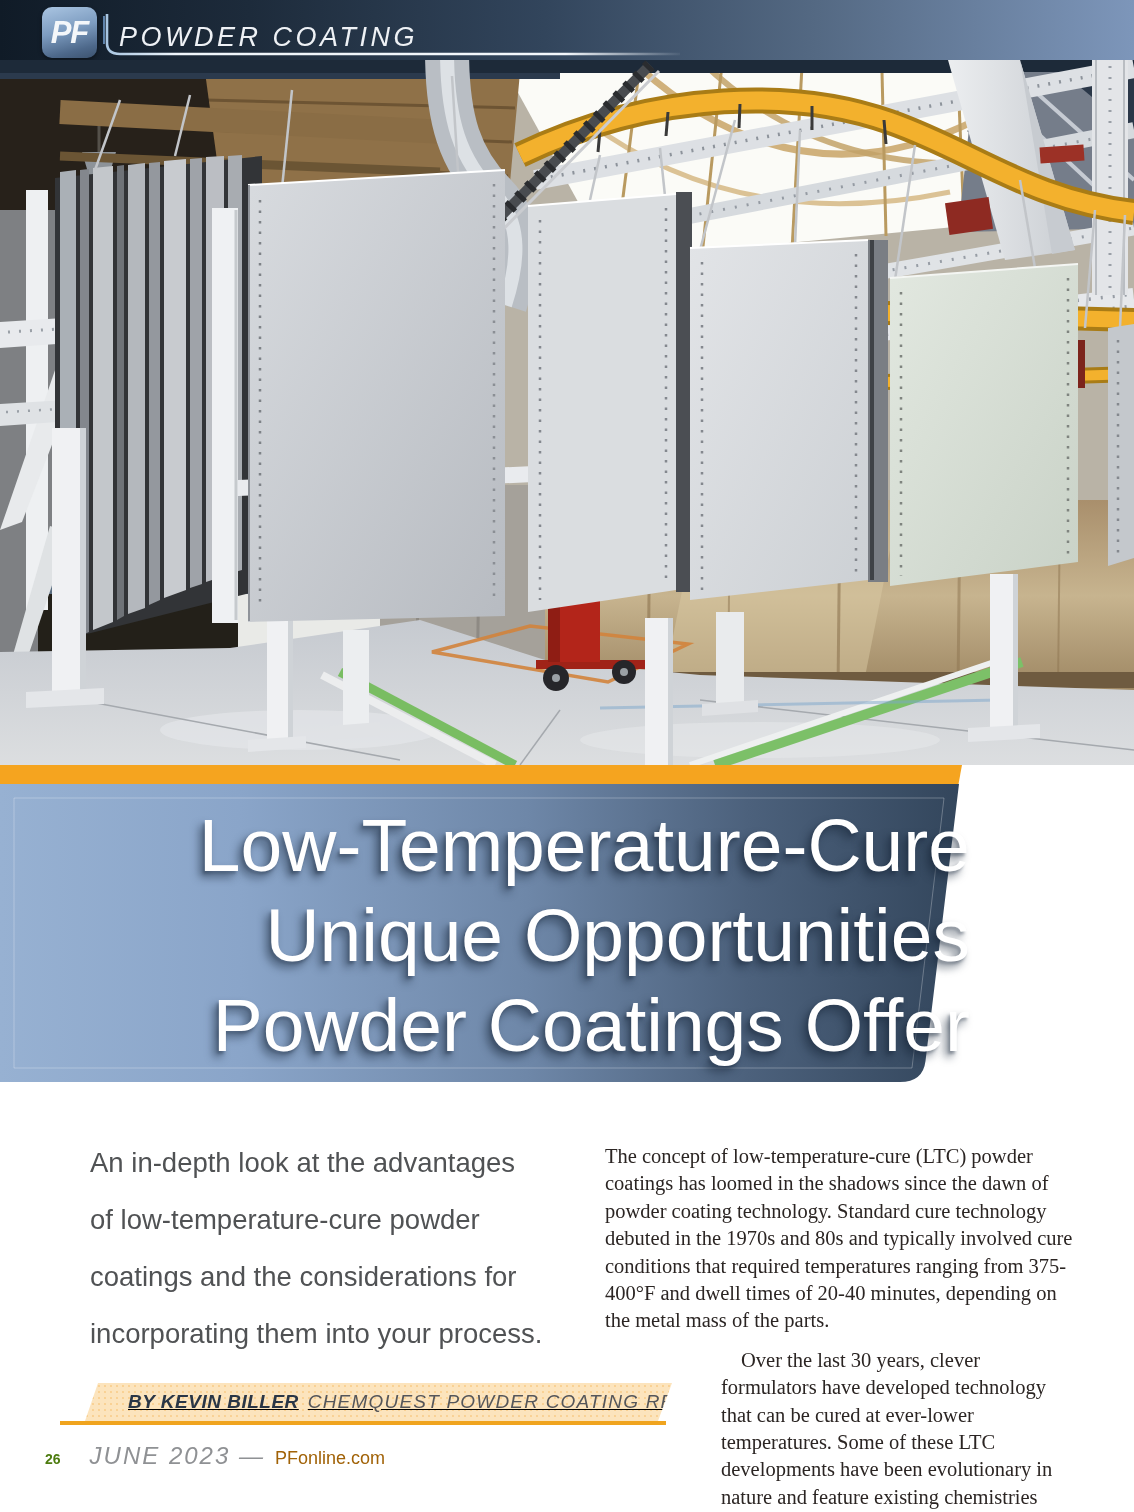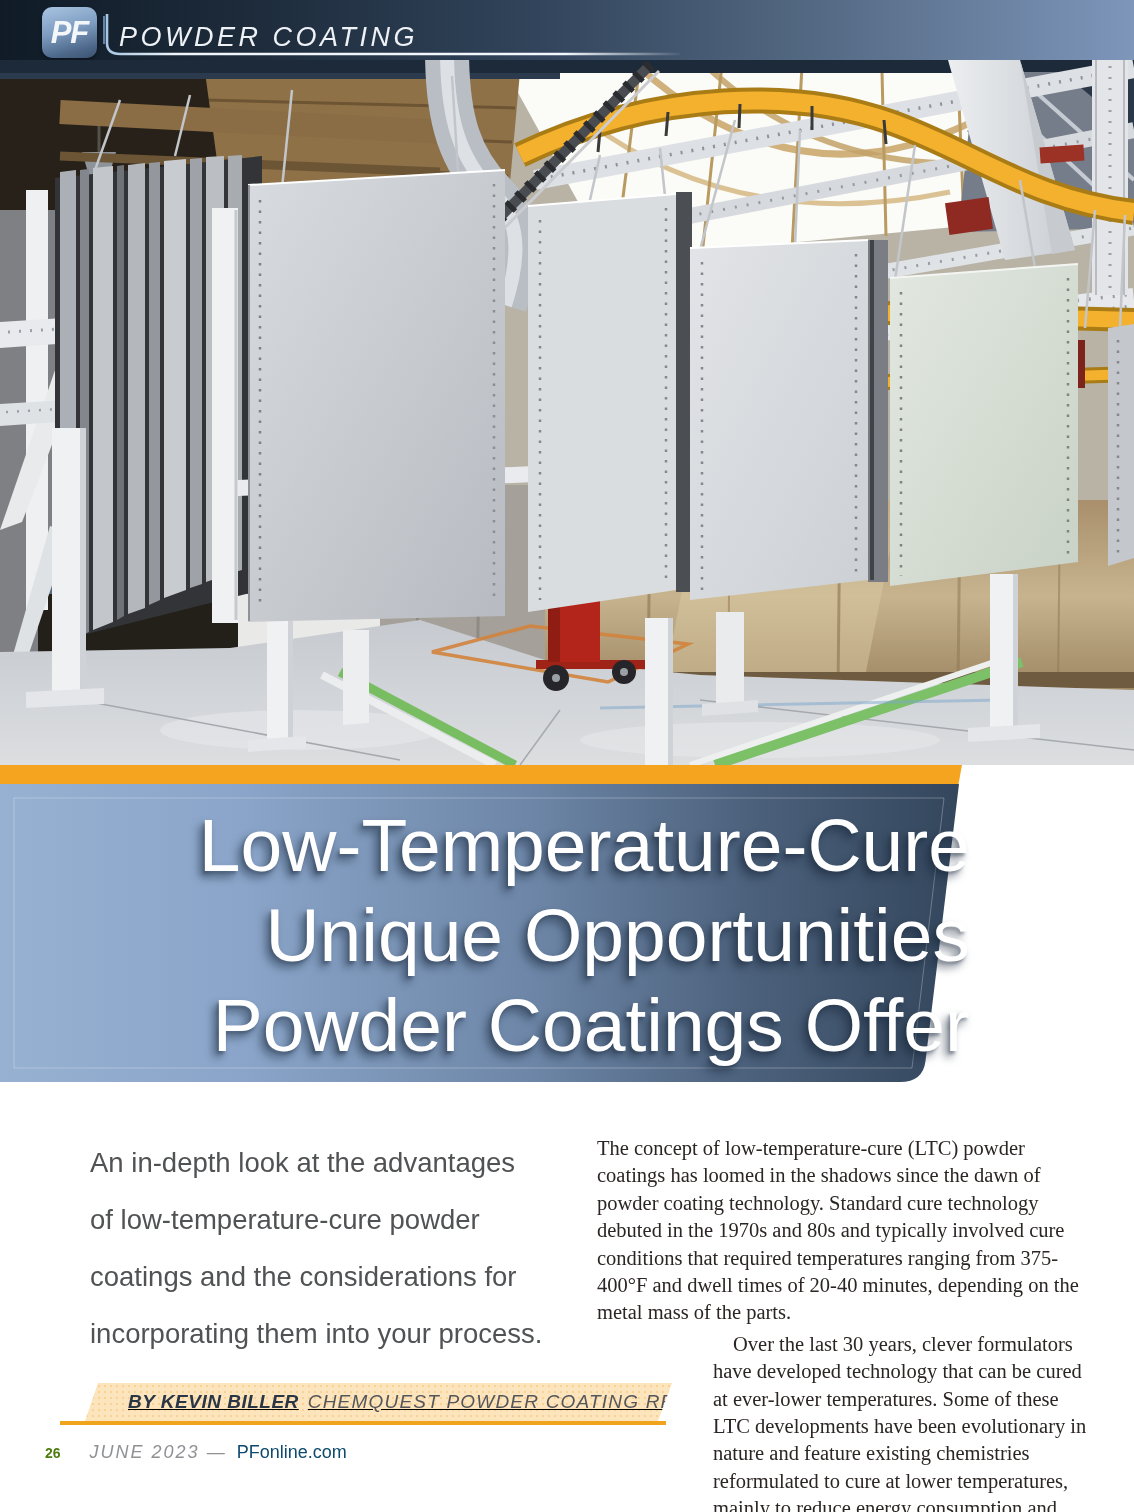--- a/index.html
+++ b/index.html
@@ -30,40 +30,40 @@
   .banner-title span{display:block;white-space:nowrap;}
 
   
   .deck{position:absolute;left:90px;top:1134px;width:500px;color:#505254;
         font-size:27.5px;font-weight:normal;line-height:57px;}
   .deck span{display:block;white-space:nowrap;}
 
   
   .article{position:absolute;left:593px;top:1131px;width:498px;color:#2b2523;
            font-family:"Liberation Serif",serif;font-size:20.5px;line-height:27.4px;text-align:left;}
-  .article p{margin:4px;}
+  .article p{margin:12px;}
   .article .p2{text-indent:20px;}
   .wrapfloat{float:left;width:116px;height:58px;margin-top:110px;}
 
   
   .byline-box{position:absolute;left:60px;top:1383px;width:612px;height:38px;
               background-color:#fce4bd;
               background-image:radial-gradient(rgba(243,167,54,.30) 1px,transparent 1.4px);
               background-size:6px 6px;
               clip-path:polygon(38px 0,100% 0,calc(100% - 14px) 100%,25px 100%);
               display:flex;align-items:center;padding-left:68px;box-sizing:border-box;white-space:nowrap;text-decoration:underline;}
   .byline-rule{position:absolute;left:60px;top:1421px;width:606px;height:4px;background:#f0a41e;}
   .byline-by{font-size:19px;font-weight:bold;font-style:italic;color:#2a3646;letter-spacing:.5px;}
   .byline-aff{font-size:19px;font-style:italic;color:#55565a;letter-spacing:1.2px;margin-left:9px;}
 
   
   .footer{position:absolute;left:45px;top:1442px;display:flex;align-items:baseline;}
   .pagenum{font-size:14px;font-weight:bold;color:#4d7c0f;}
-  .issue{font-size:18px;font-style:italic;color:#8f9194;letter-spacing:2px;margin-left:29px;}
-  .site{font-size:18px;color:#0c4a6e;margin-left:10px;}
+  .issue{font-size:24px;font-style:italic;color:#8f9194;letter-spacing:2px;margin-left:29px;}
+  .site{font-size:18px;color:#a16207;margin-left:10px;}
 </style>
 </head>
 <body>
 
 <div class="page">
 
   <header class="topbar">
     <div class="pf-badge">
       <span>PF</span>
     </div>

